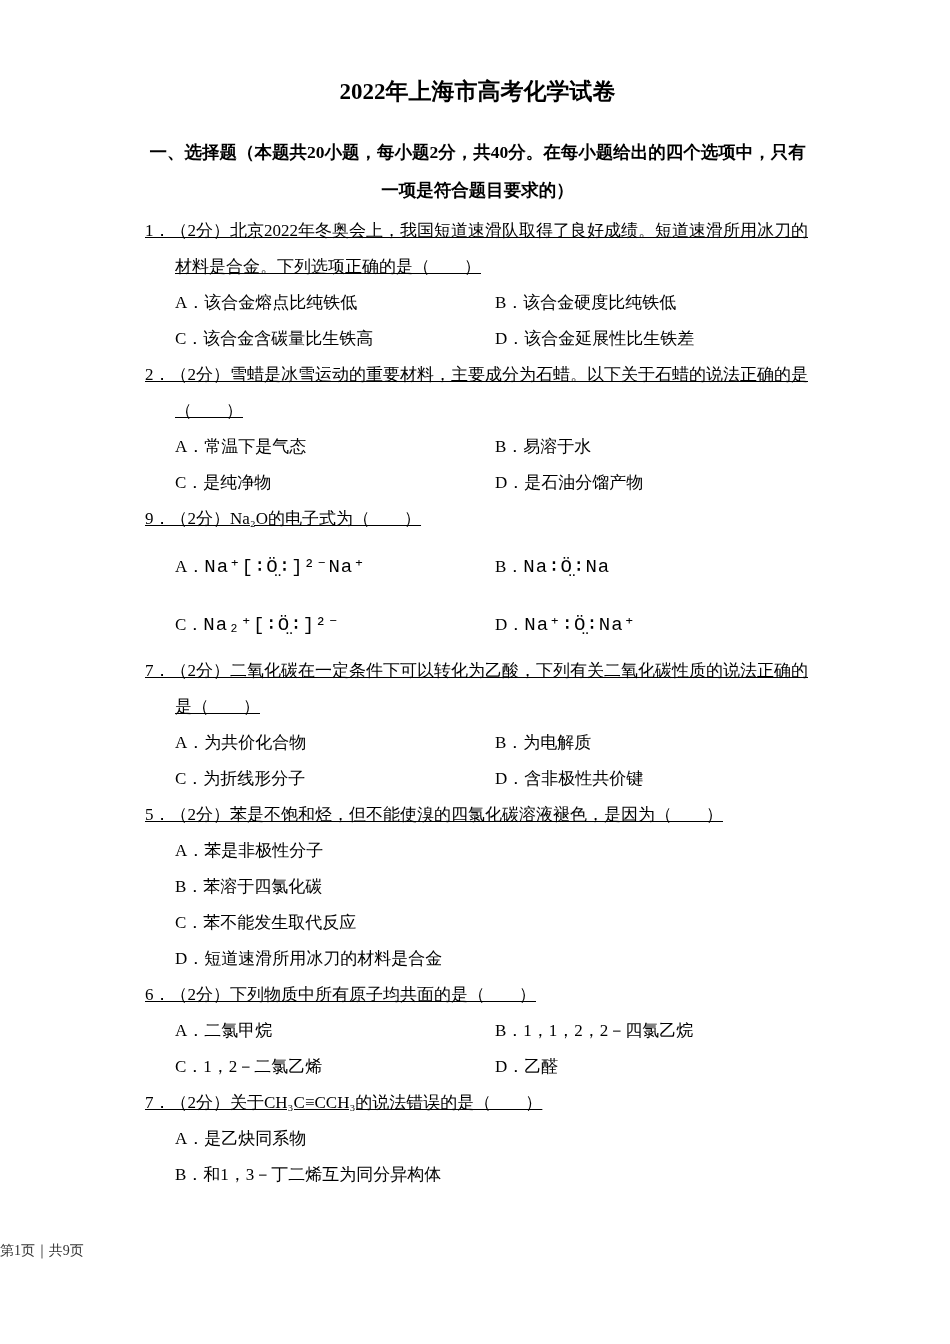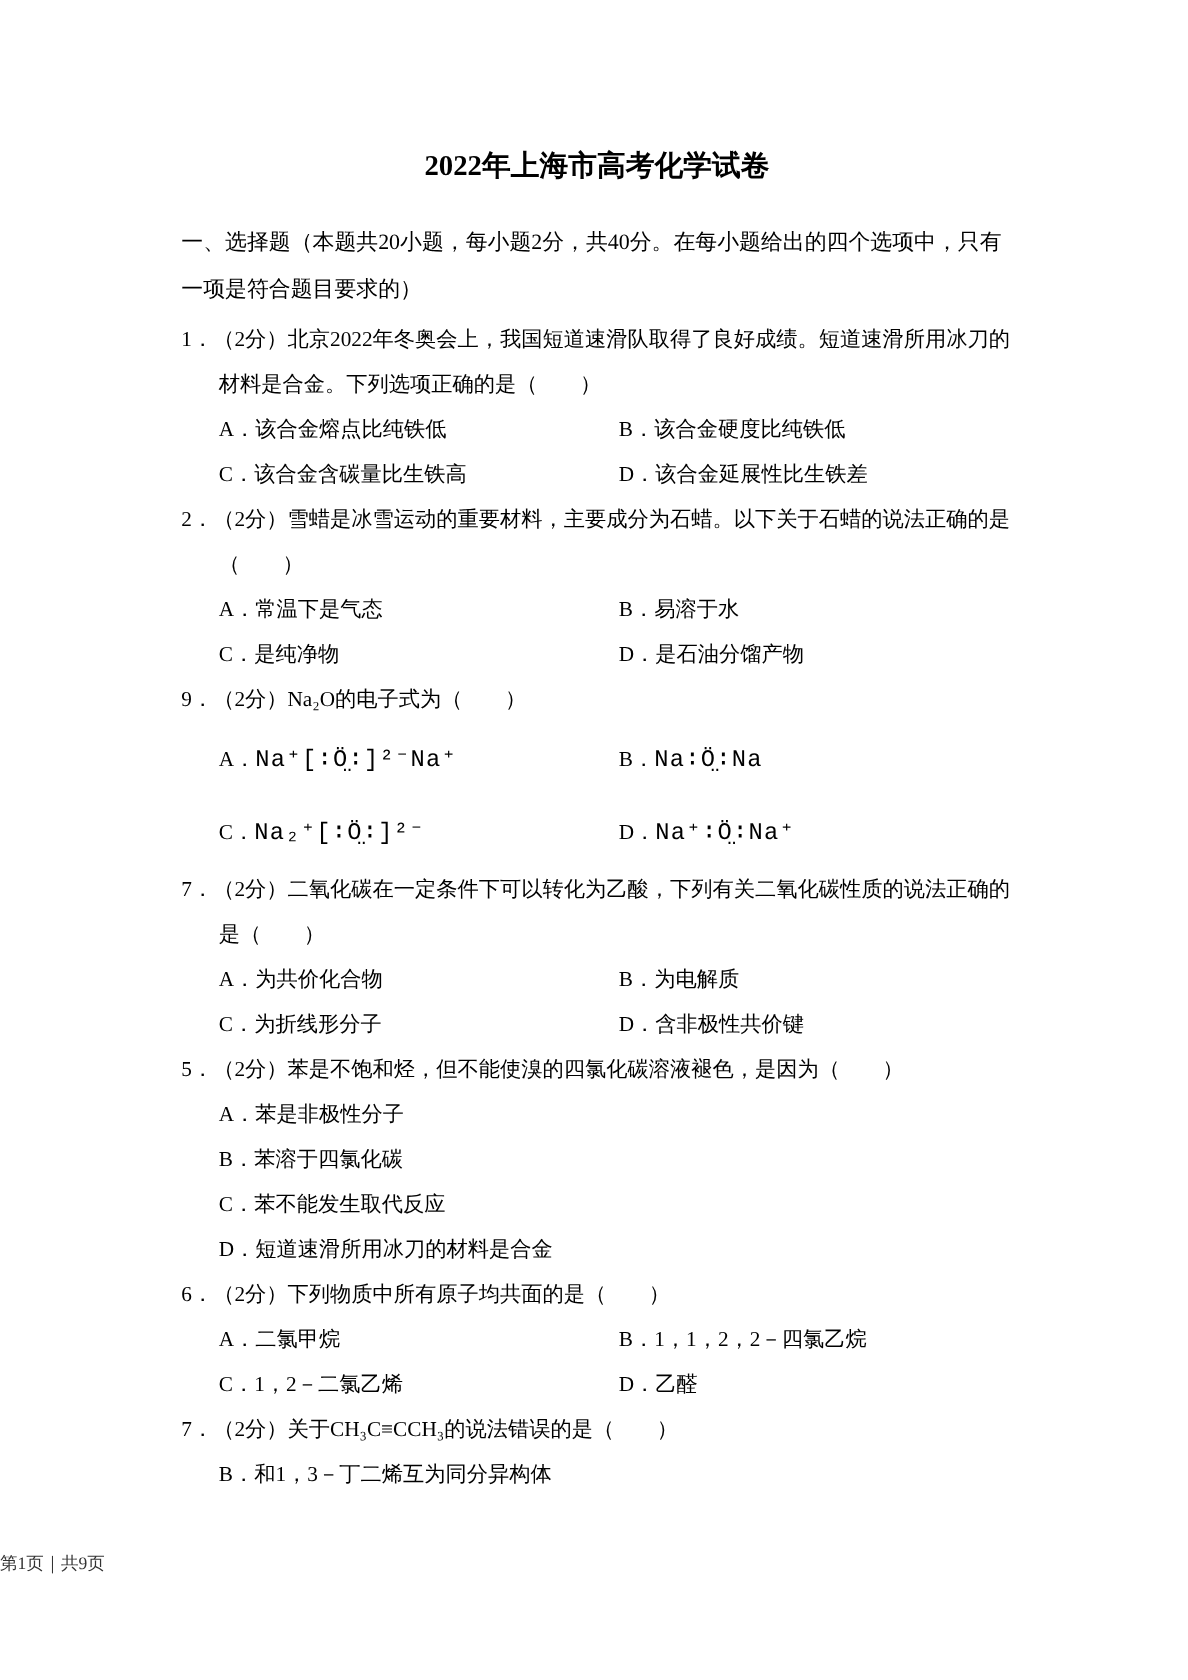--- a/index.html
+++ b/index.html
@@ -2,31 +2,32 @@
 <html><head>
 <meta charset="utf-8">
 <style>
   html, body { margin: 0; padding: 0; }
   body {
     width: 950px; height: 1344px;
     background: #ffffff; color: #000000;
     font-family: "Liberation Serif", "DejaVu Serif", serif;
     position: relative; overflow: hidden;
   }
-  .content { padding: 118px 140px 0 145px; }
+  .content { padding: 77px 140px 0 145px; }
   .doc-title {
     text-align: center; font-size: 23px; font-weight: bold;
     line-height: 30px; margin: 0 0 26px 0;
   }
   .section-header {
-    font-size: 17.5px; font-weight: normal; line-height: 38px;
+    font-size: 17.5px; font-weight: bold; line-height: 38px;
     margin: 0 0 4px 0;
+    text-align: center;
   }
   .question { font-size: 17px; }
-  .stem { line-height: 36px; padding-left: 30px; text-indent: -30px; }
+  .stem { line-height: 36px; padding-left: 30px; text-indent: -30px; text-decoration: underline; }
   .options { margin-left: 30px; }
   .options.two-col { display: grid; grid-template-columns: 320px auto; }
   .option { line-height: 36px; }
   .options.formula-grid .option {
     height: 58px; display: flex; align-items: center; line-height: normal;
   }
   .opt-label { }
   .formula {
     font-size: 19px; letter-spacing: 1px;
     font-family: Liberation Mono, monospace;
@@ -105,19 +106,20 @@
         <div class="options two-col">
           <div class="option"><span class="opt-label">A．</span><span class="opt-text">二氯甲烷</span></div>
           <div class="option"><span class="opt-label">B．</span><span class="opt-text">1，1，2，2－四氯乙烷</span></div>
           <div class="option"><span class="opt-label">C．</span><span class="opt-text">1，2－二氯乙烯</span></div>
           <div class="option"><span class="opt-label">D．</span><span class="opt-text">乙醛</span></div>
         </div>
       </div>
       <div class="question">
         <div class="stem"><span>7．（2分）</span><span>关于CH₃C≡CCH₃的说法错误的是（　　）</span></div>
         <div class="options one-col">
+          <div class="option"><span class="opt-label">A．</span><span class="opt-text">是乙炔同系物</span></div>
           <div class="option"><span class="opt-label">B．</span><span class="opt-text">和1，3－丁二烯互为同分异构体</span></div>
         </div>
       </div>
     </div>
 </div>
 
 <div class="footer">第1页｜共9页</div>
 
 </body></html>

